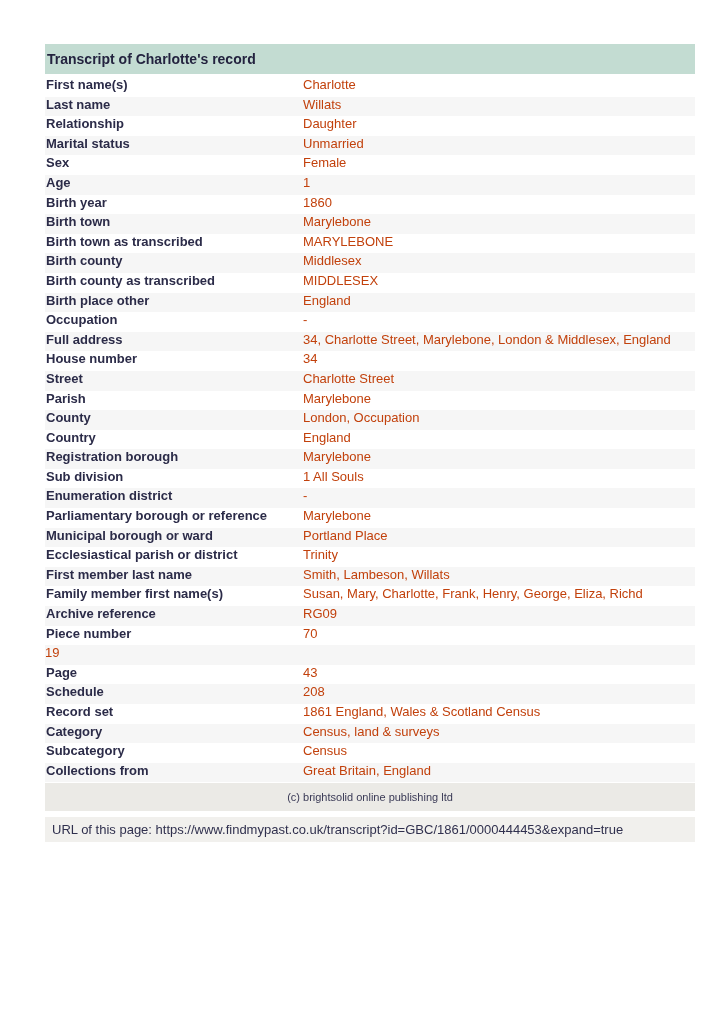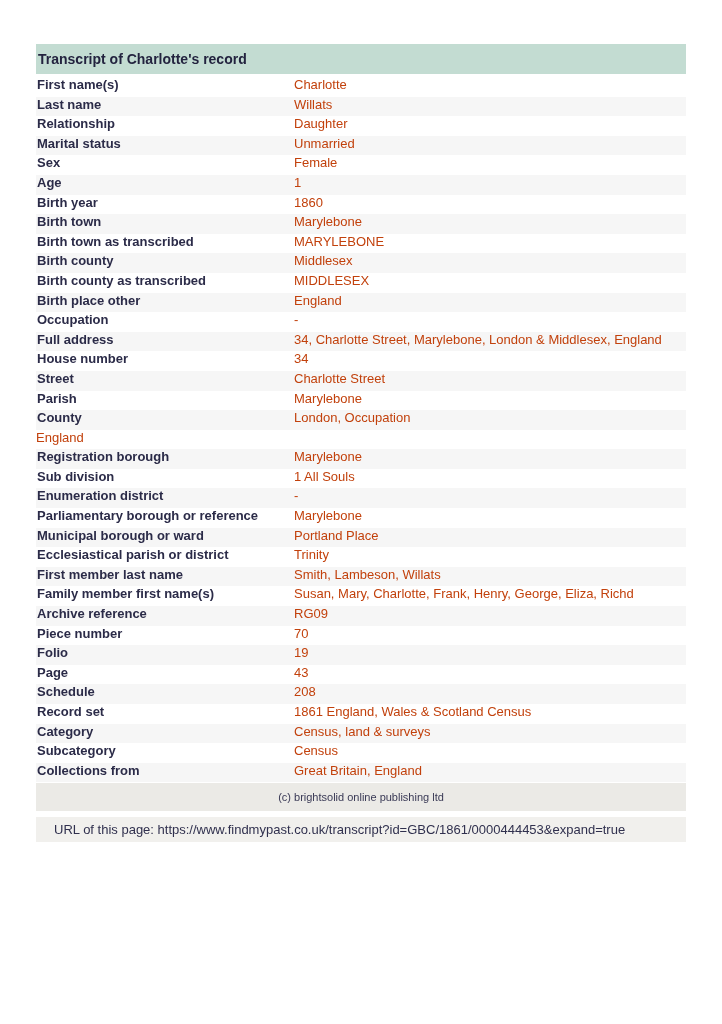--- a/index.html
+++ b/index.html
@@ -16,21 +16,21 @@
   }
   .page {
     position: relative;
     width: 722px;
     height: 1024px;
     background: #ffffff;
   }
   .content {
     position: absolute;
     top: 44px;
-    left: 36px;
+    left: 45px;
     width: 650px;
   }
   .table-header {
     background: #c3dcd2;
     height: 30px;
     line-height: 30px;
     padding-left: 2px;
     font-size: 14px;
     font-weight: bold;
     color: #23233f;
@@ -70,21 +70,21 @@
     line-height: 28px;
     text-align: center;
     font-size: 11px;
     color: #3a3a56;
   }
   .url-row {
     margin-top: 6px;
     background: #f1f0ed;
     height: 25px;
     line-height: 25px;
-    padding-left: 18px;
+    padding-left: 7px;
     font-size: 13px;
     color: #30304e;
     white-space: nowrap;
     overflow: hidden;
   }
 </style>
 </head>
 <body>
 
 <div class="page">
@@ -161,20 +161,21 @@
         </div>
         <div class="row">
           <span class="label">Parish</span>
           <span class="value">Marylebone</span>
         </div>
         <div class="row alt">
           <span class="label">County</span>
           <span class="value">London, Occupation</span>
         </div>
         <div class="row">
+          <span class="label">Country</span>
           <span class="value">England</span>
         </div>
         <div class="row alt">
           <span class="label">Registration borough</span>
           <span class="value">Marylebone</span>
         </div>
         <div class="row">
           <span class="label">Sub division</span>
           <span class="value">1 All Souls</span>
         </div>
@@ -204,21 +205,20 @@
         </div>
         <div class="row alt">
           <span class="label">Archive reference</span>
           <span class="value">RG09</span>
         </div>
         <div class="row">
           <span class="label">Piece number</span>
           <span class="value">70</span>
         </div>
         <div class="row alt">
-          <span class="label">Folio</span>
           <span class="value">19</span>
         </div>
         <div class="row">
           <span class="label">Page</span>
           <span class="value">43</span>
         </div>
         <div class="row alt">
           <span class="label">Schedule</span>
           <span class="value">208</span>
         </div>

